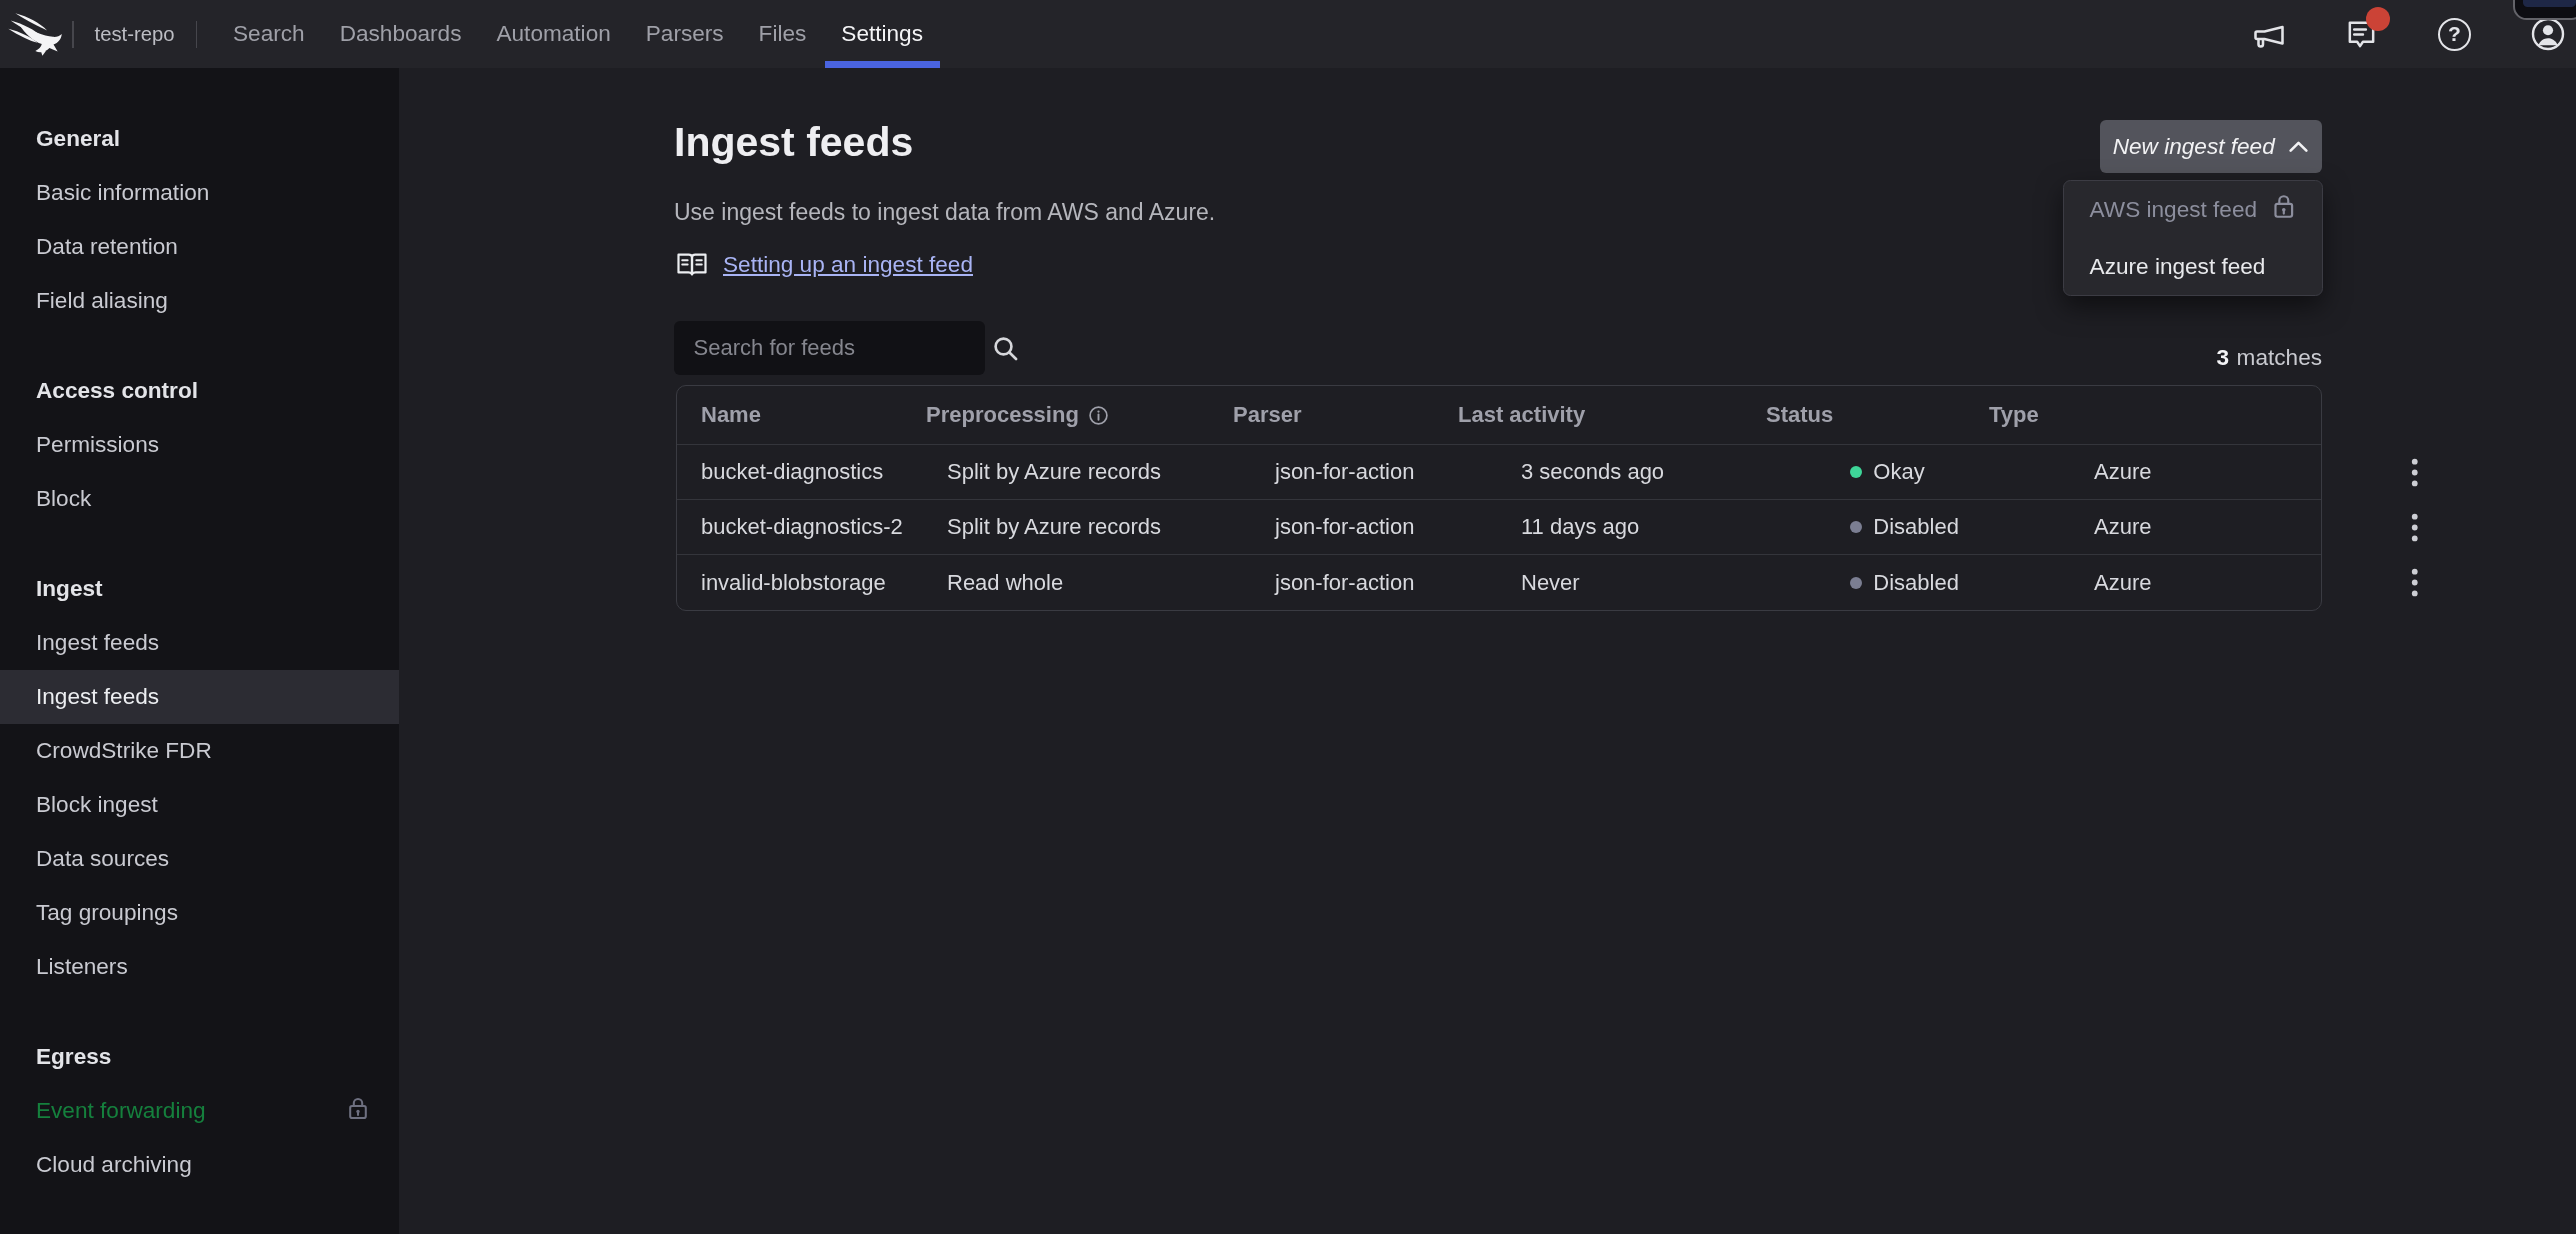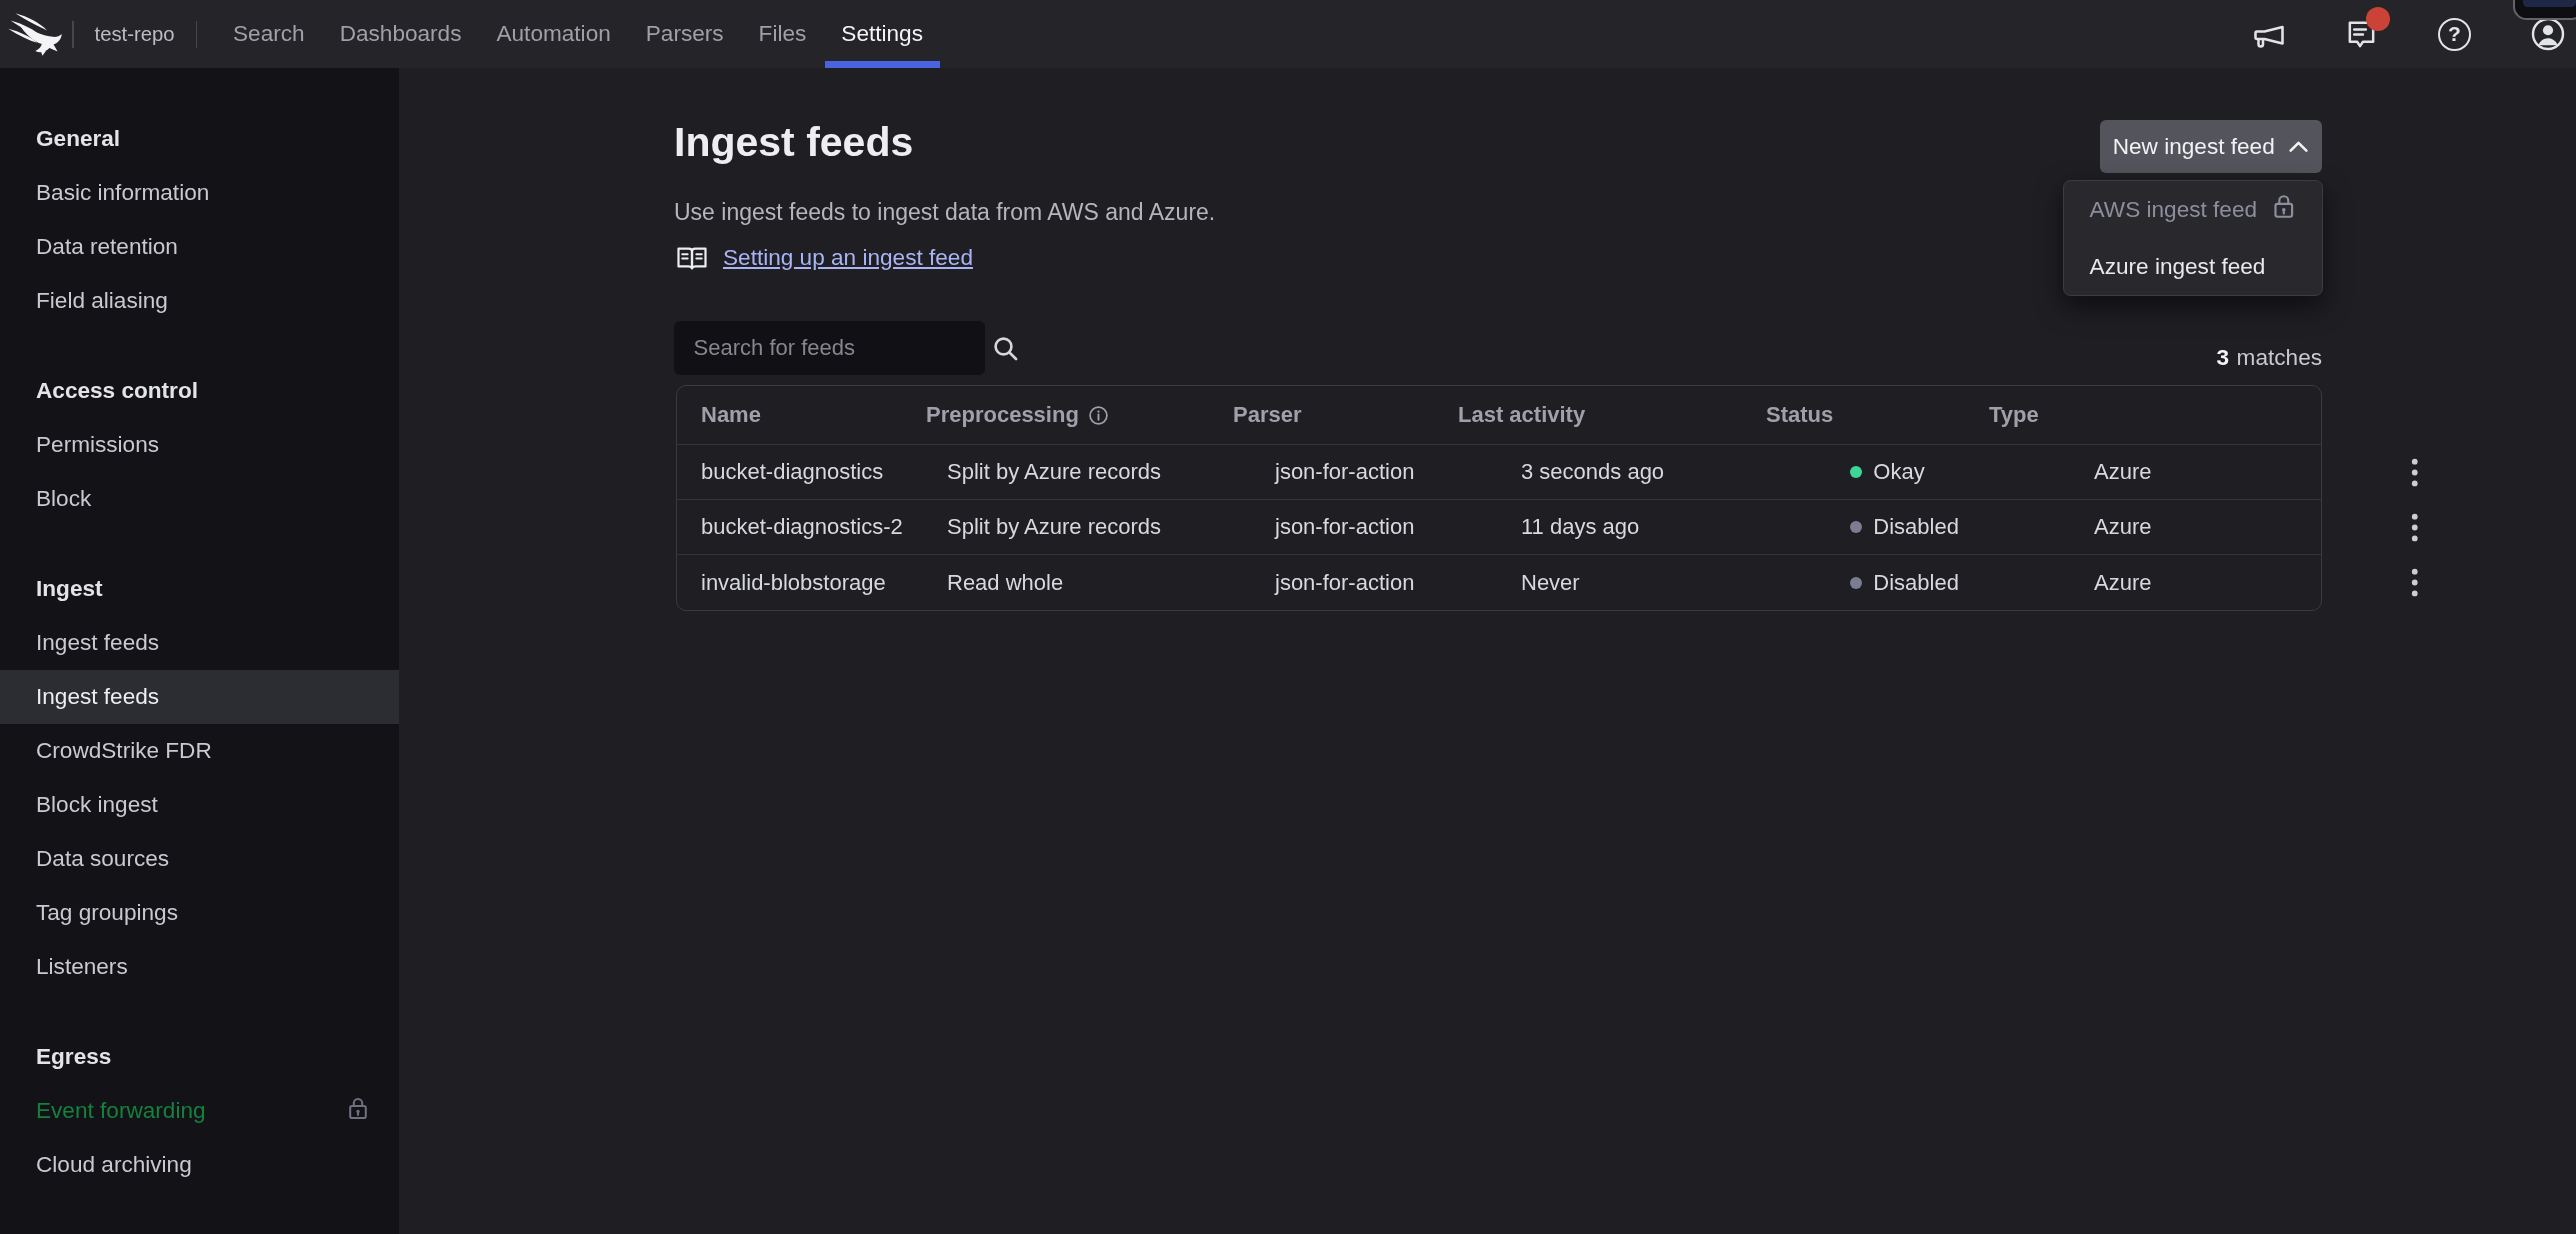--- a/index.html
+++ b/index.html
@@ -39,28 +39,28 @@
   .side-header { font-weight:700; color:#e3e4e8; }
   .side-item { color:#c9cad1; cursor:pointer; justify-content:space-between; }
   .side-item.active { background:#2c2c33; color:#eceef1; }
   .side-item.locked { color:#15803d; cursor:default; }
   .lock-icon { color:#6e7080; flex:0 0 auto; }
 
   
   .content { position:absolute; left:399px; top:68px; width:2177px; height:1167px; background:#1e1e23; }
   .page-title { position:absolute; left:674px; top:119px; font-size:41px; font-weight:700; color:#eeeef1; }
   .page-desc { position:absolute; left:674px; top:197px; font-size:23px; color:#b5b6bc; line-height:30px; }
-  .doclink-row { position:absolute; left:676px; top:245px; height:33px; display:flex; align-items:flex-start; gap:15px; }
+  .doclink-row { position:absolute; left:676px; top:245px; height:33px; display:flex; align-items:flex-end; gap:15px; }
   .doclink-row .book { color:#eceef1; display:flex; }
   .doc-link { font-size:22.6px; color:#a9b4f4; text-decoration:underline; cursor:pointer; }
 
   .new-feed-btn { position:absolute; left:2100px; top:120px; width:222px; height:53px; background:#53545c;
                   border:none; border-radius:6px; display:flex; align-items:center; justify-content:center;
                   gap:13.5px; font-size:22.6px; color:#f2f2f4; cursor:pointer;
-                  font-family:"Liberation Sans","DejaVu Sans",sans-serif; }
+                  font-family:"Liberation Sans","DejaVu Sans",sans-serif;font-style:italic; }
   .new-feed-btn .chev { display:flex; color:#f2f2f4; }
 
   .dropdown { position:absolute; left:2063px; top:180px; width:260px; background:#28282d;
               border:1.5px solid #3c3c44; border-radius:7.5px; z-index:30;
               box-shadow:0 10.5px 25.6px rgba(0,0,0,.5); overflow:hidden; }
   .dd-item { height:57px; display:flex; align-items:center; justify-content:space-between;
              padding:0 25.6px; font-size:22.6px; color:#e8e9ec; cursor:pointer; }
   .dd-item.locked { color:#8c8e9d; cursor:default; }
   .dd-item .lock-icon { color:#8c8e9d; }
 

